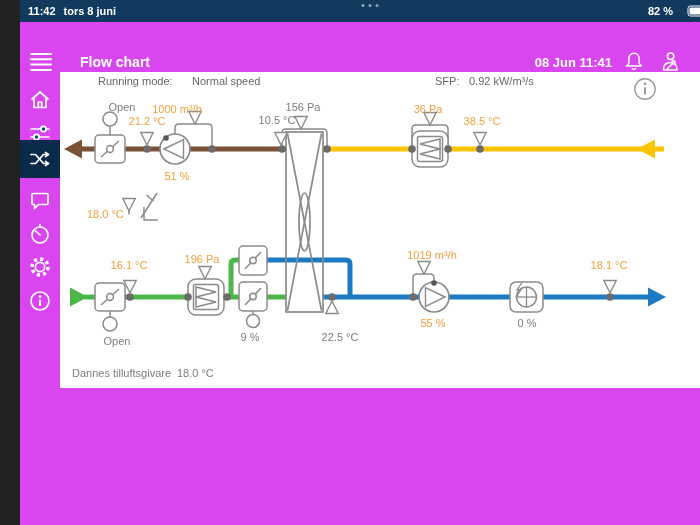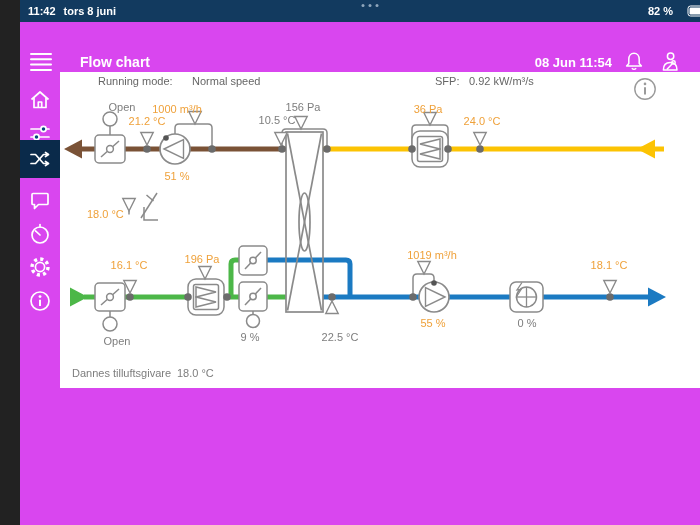--- a/index.html
+++ b/index.html
@@ -68,21 +68,21 @@
       <svg width="26" height="24" viewBox="0 0 26 24">
         <g stroke="#fff" stroke-width="2" stroke-linecap="round">
           <line x1="3" y1="4" x2="23" y2="4"></line>
             <line x1="3" y1="9.3" x2="23" y2="9.3"></line>
           <line x1="3" y1="14.6" x2="23" y2="14.6"></line>
             <line x1="3" y1="20" x2="23" y2="20"></line>
         </g>
       </svg>
     </div>
     <div class="htitle">Flow chart</div>
-    <div class="hdatetime">08 Jun 11:54</div>
+    <div class="hdatetime">08 Jun 11:41</div>
     <div class="hicon hicon-bell">
       <svg width="24" height="24" viewBox="0 0 24 24">
         <g fill="none" stroke="#fff" stroke-width="1.5" stroke-linejoin="round">
           <path d="M12,3.2 C8.8,3.2 6.8,5.8 6.8,9.2 L6.8,13.4 L4.6,15.9 L19.4,15.9 L17.2,13.4 L17.2,9.2 C17.2,5.8 15.2,3.2 12,3.2 Z"></path>
           <path d="M9.8,18.2 Q12,20.4 14.2,18.2"></path>
         </g>
       </svg>
     </div>
     <div class="hicon hicon-user">
       <svg width="24" height="24" viewBox="0 0 24 24">
@@ -303,21 +303,21 @@
     <div class="lbl dgray" style="left:375px;top:3px;">SFP:</div>
     <div class="lbl dgray" style="left:409px;top:3px;">0.92 kW/m³/s</div>
 
     <div class="lbl gray ctr" style="left:62px;top:29px;">Open</div>
     <div class="lbl orange ctr" style="left:87px;top:43px;">21.2 °C</div>
     <div class="lbl orange ctr" style="left:117px;top:31px;">1000 m³/h</div>
     <div class="lbl orange ctr" style="left:117px;top:98px;">51 %</div>
     <div class="lbl gray ctr" style="left:243px;top:29px;">156 Pa</div>
     <div class="lbl gray ctr" style="left:217px;top:42px;">10.5 °C</div>
     <div class="lbl orange ctr" style="left:368px;top:31px;">36 Pa</div>
-    <div class="lbl orange ctr" style="left:422px;top:43px;">24.0 °C</div>
+    <div class="lbl orange ctr" style="left:422px;top:43px;">38.5 °C</div>
 
     <div class="lbl orange" style="left:27px;top:136px;">18.0 °C</div>
     <div class="lbl orange ctr" style="left:69px;top:187px;">16.1 °C</div>
     <div class="lbl orange ctr" style="left:142px;top:181px;">196 Pa</div>
     <div class="lbl gray ctr" style="left:57px;top:263px;">Open</div>
     <div class="lbl gray ctr" style="left:190px;top:259px;">9 %</div>
     <div class="lbl gray ctr" style="left:280px;top:259px;">22.5 °C</div>
     <div class="lbl orange ctr" style="left:372px;top:177px;">1019 m³/h</div>
     <div class="lbl orange ctr" style="left:373px;top:245px;">55 %</div>
     <div class="lbl gray ctr" style="left:467px;top:245px;">0 %</div>

